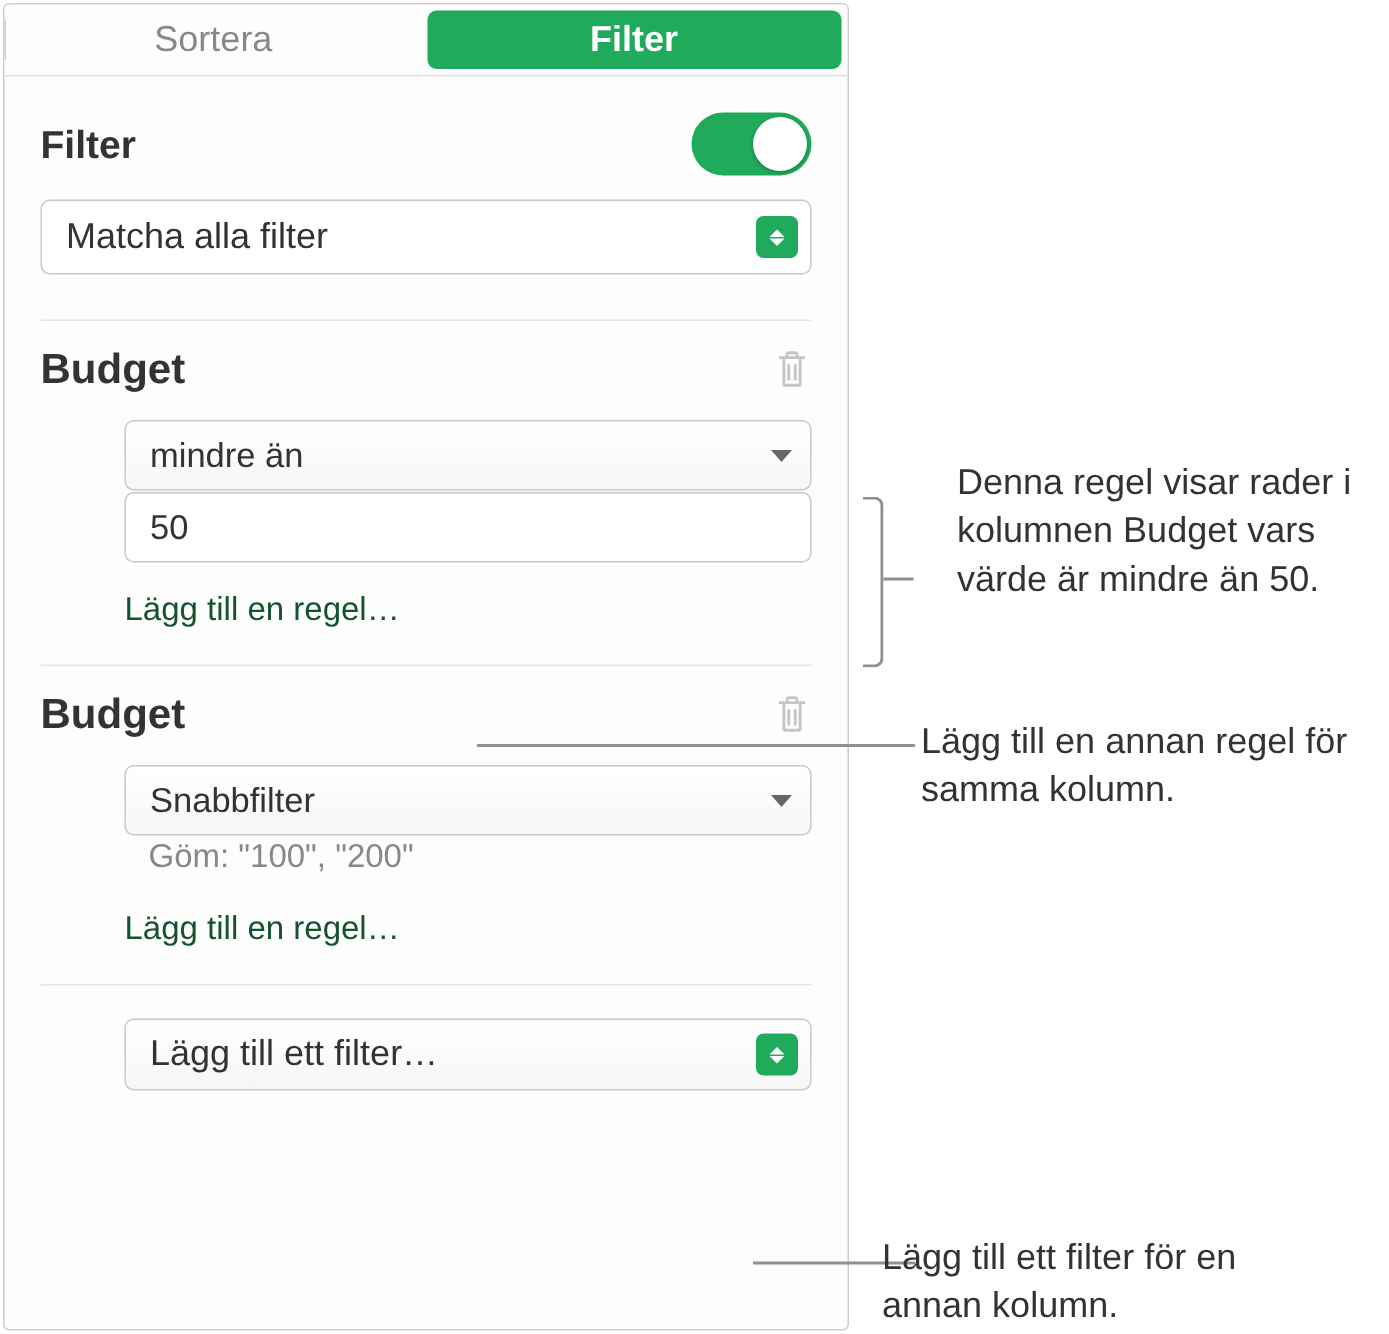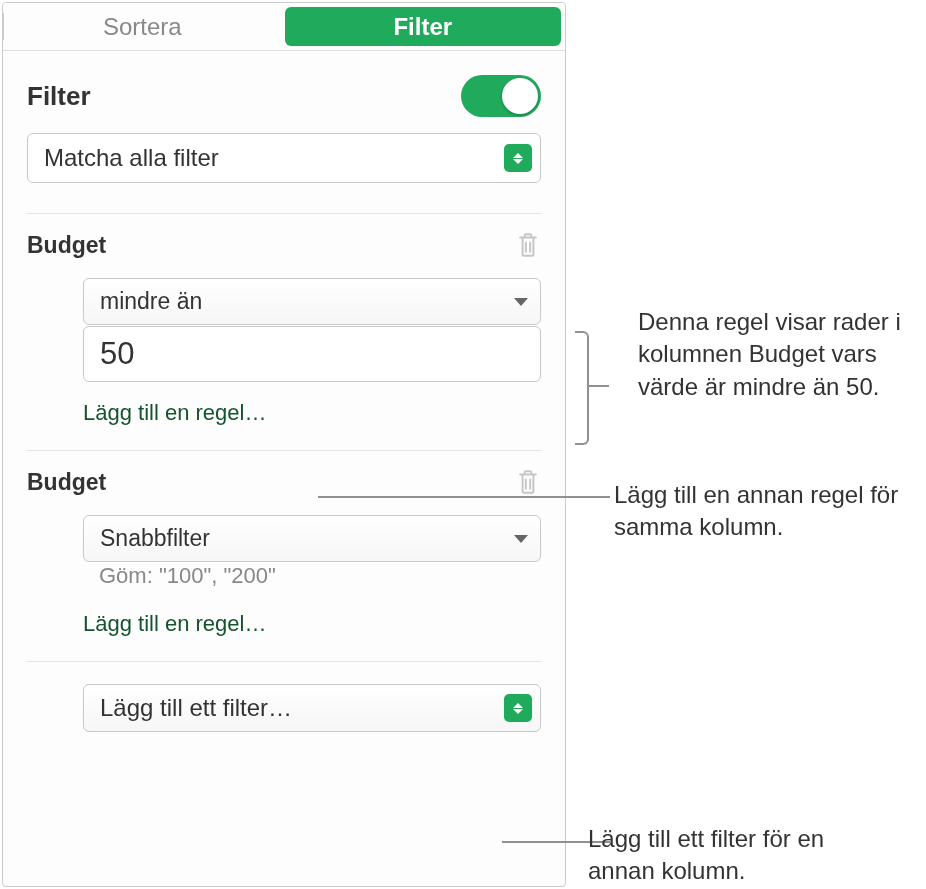--- a/index.html
+++ b/index.html
@@ -122,21 +122,21 @@
   .rule-block {
     padding: 16px 24px 16px 24px;
   }
   .rule-header {
     display: flex;
     align-items: center;
     justify-content: space-between;
     margin-bottom: 18px;
   }
   .rule-title {
-    font-size: 23px;
+    font-size: 28px;
     font-weight: 700;
     color: #333;
   }
   .trash {
     width: 26px;
     height: 30px;
     cursor: pointer;
     opacity: 0.55;
   }
   .dropdown {
@@ -155,21 +155,21 @@
   .chevron {
     width: 0; height: 0;
     border-left: 7px solid transparent;
     border-right: 7px solid transparent;
     border-top: 8px solid #666;
   }
   .text-input {
     border: 1px solid #c8c8c8;
     border-radius: 6px;
     padding: 9px 16px;
-    font-size: 31px;
+    font-size: 23px;
     background: #fff;
     margin-left: 56px;
     margin-bottom: 18px;
     color: #333;
   }
   .add-rule {
     font-size: 22px;
     color: #14532d;
     font-weight: 500;
     margin-left: 56px;

